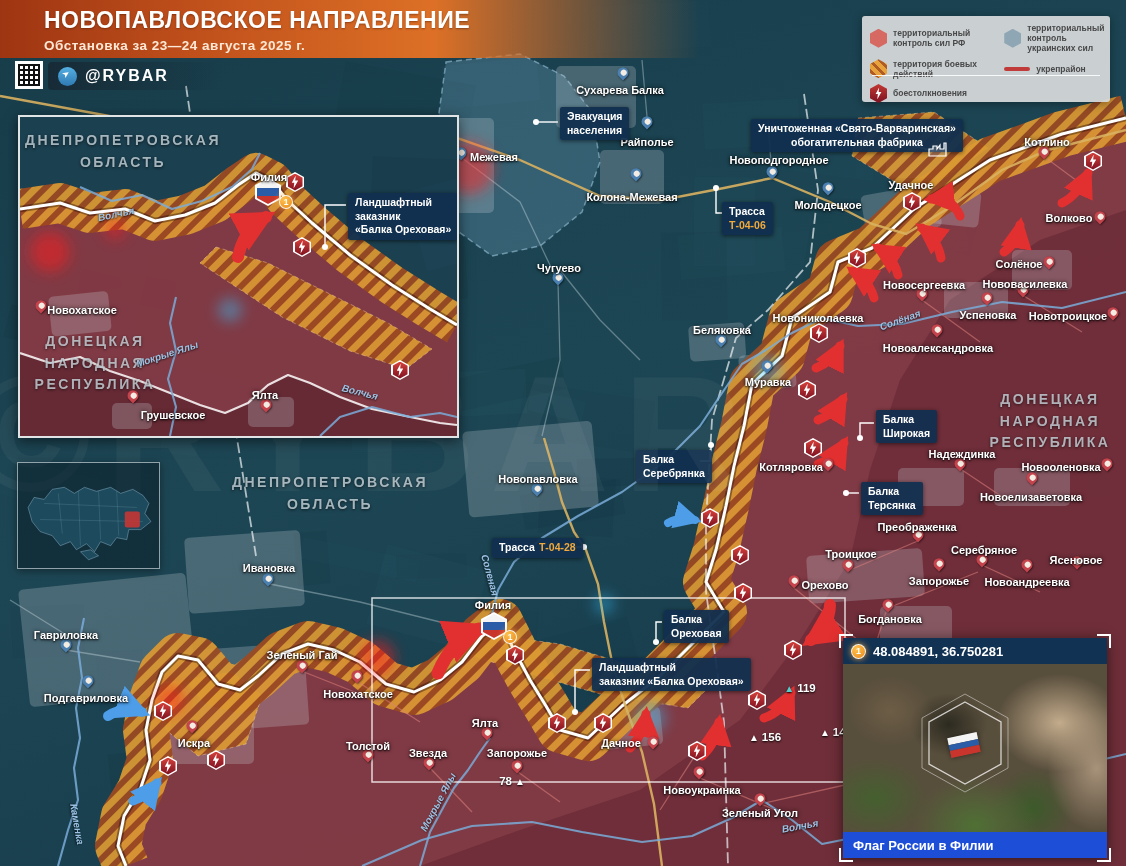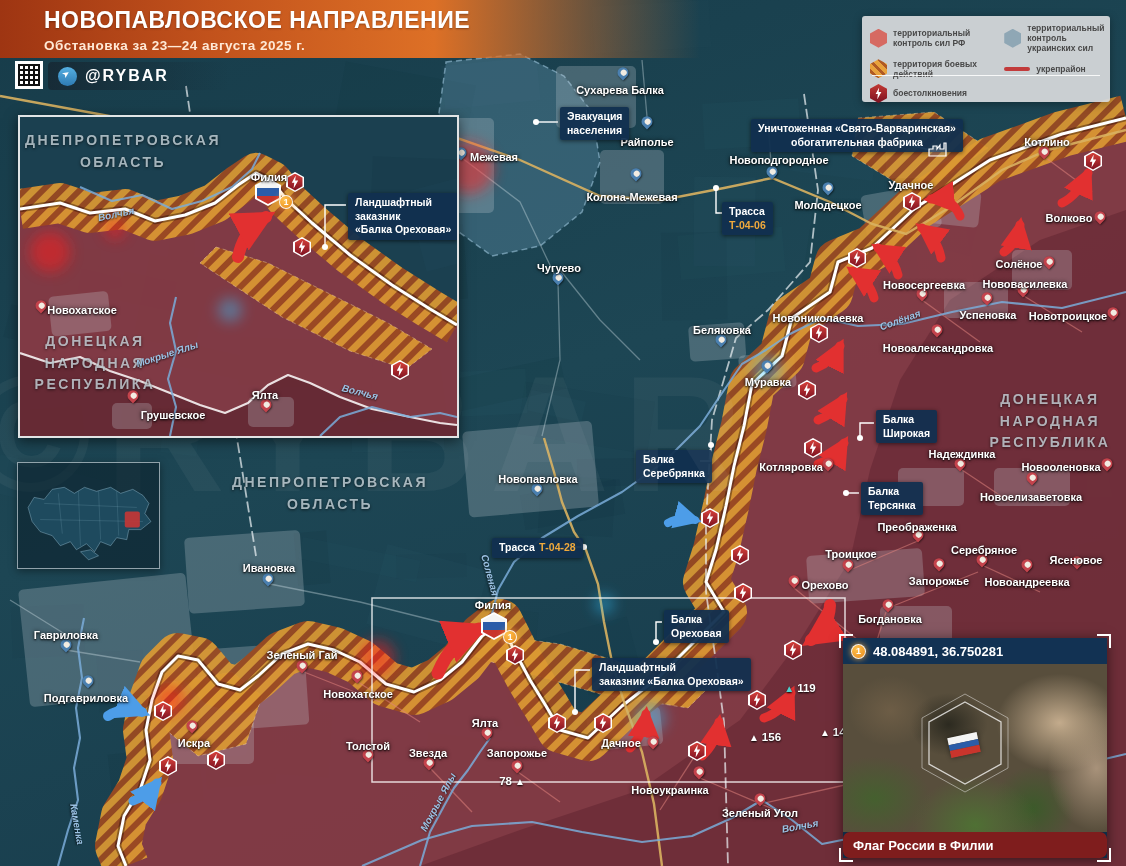--- a/index.html
+++ b/index.html
@@ -107,22 +107,22 @@
       radial-gradient(70px 90px at 96% 62%, #a8927a 0%, rgba(168,146,122,0) 70%),
       radial-gradient(60px 50px at 18% 28%, #6d5d46 0%, rgba(109,93,70,0) 70%),
       radial-gradient(52px 42px at 40% 36%, #2c2a20 0%, rgba(44,42,32,0) 75%),
       radial-gradient(80px 60px at 12% 80%, #45602f 0%, rgba(69,96,47,0) 70%),
       radial-gradient(90px 70px at 50% 96%, #4f7034 0%, rgba(79,112,52,0) 70%),
       radial-gradient(60px 60px at 72% 86%, #3c5a2a 0%, rgba(60,90,42,0) 70%),
       #584e3c;}
   .ph-flag{position:absolute;left:46%;top:48%;width:30px;height:20px;transform:translate(-50%,-50%) rotate(-12deg);
     display:flex;flex-direction:column;box-shadow:0 0 5px rgba(0,0,0,.45);}
   .ph-flag div{flex:1}
-  .ph-cap{height:26px;background:#7f1d1d;display:flex;align-items:center;padding:0 10px;color:#fff;
-    font-size:13px;font-weight:bold;border-radius:7px;}
+  .ph-cap{height:26px;background:#1d4ed8;display:flex;align-items:center;padding:0 10px;color:#fff;
+    font-size:13px;font-weight:bold;}
   .pc{position:absolute;width:12px;height:12px;border:2px solid #fff;z-index:7;}
   .pc.tl{left:-4px;top:-4px;border-right:none;border-bottom:none;}
   .pc.tr{right:-4px;top:-4px;border-left:none;border-bottom:none;}
   .pc.bl{left:-4px;bottom:-4px;border-right:none;border-top:none;}
   .pc.br{right:-4px;bottom:-4px;border-left:none;border-top:none;}
 
   #factory-icon{position:absolute;left:928px;top:142px;z-index:4;}
   #wm{position:absolute;left:-30px;top:340px;z-index:4;font-size:165px;font-weight:bold;letter-spacing:14px;
     color:rgba(230,240,245,.05);white-space:nowrap;pointer-events:none;}
 </style>
@@ -462,21 +462,21 @@
       <div class="town" style="left: 368px; top: 746px;">Толстой</div>
       <div class="pin ru" style="left: 429px; top: 766px;"></div>
       <div class="town" style="left: 428px; top: 753px;">Звезда</div>
       <div class="pin ru" style="left: 487px; top: 736px;"></div>
       <div class="town" style="left: 485px; top: 723px;">Ялта</div>
       <div class="pin ru" style="left: 517px; top: 769px;"></div>
       <div class="town" style="left: 517px; top: 753px;">Запорожье</div>
       <div class="pin ru" style="left: 653px; top: 745px;"></div>
       <div class="town" style="left: 621px; top: 743px;">Дачное</div>
       <div class="pin ru" style="left: 699px; top: 775px;"></div>
-      <div class="town" style="left: 666px; top: 790px; padding-left: 8px;">Новоукраинка</div>
+      <div class="town" style="left: 698px; top: 790px; padding-left: 8px;">Новоукраинка</div>
       <div class="pin ru" style="left: 760px; top: 802px;"></div>
       <div class="town" style="left: 760px; top: 813px;">Зеленый Угол</div>
       <div class="flaghex" style="left: 494px; top: 626px;">
         <div class="fh-in">
           <div class="fw"></div>
           <div class="fb"></div>
           <div class="fr"></div>
         </div>
       </div>
       <div class="town" style="left: 493px; top: 605px;">Филия</div>

